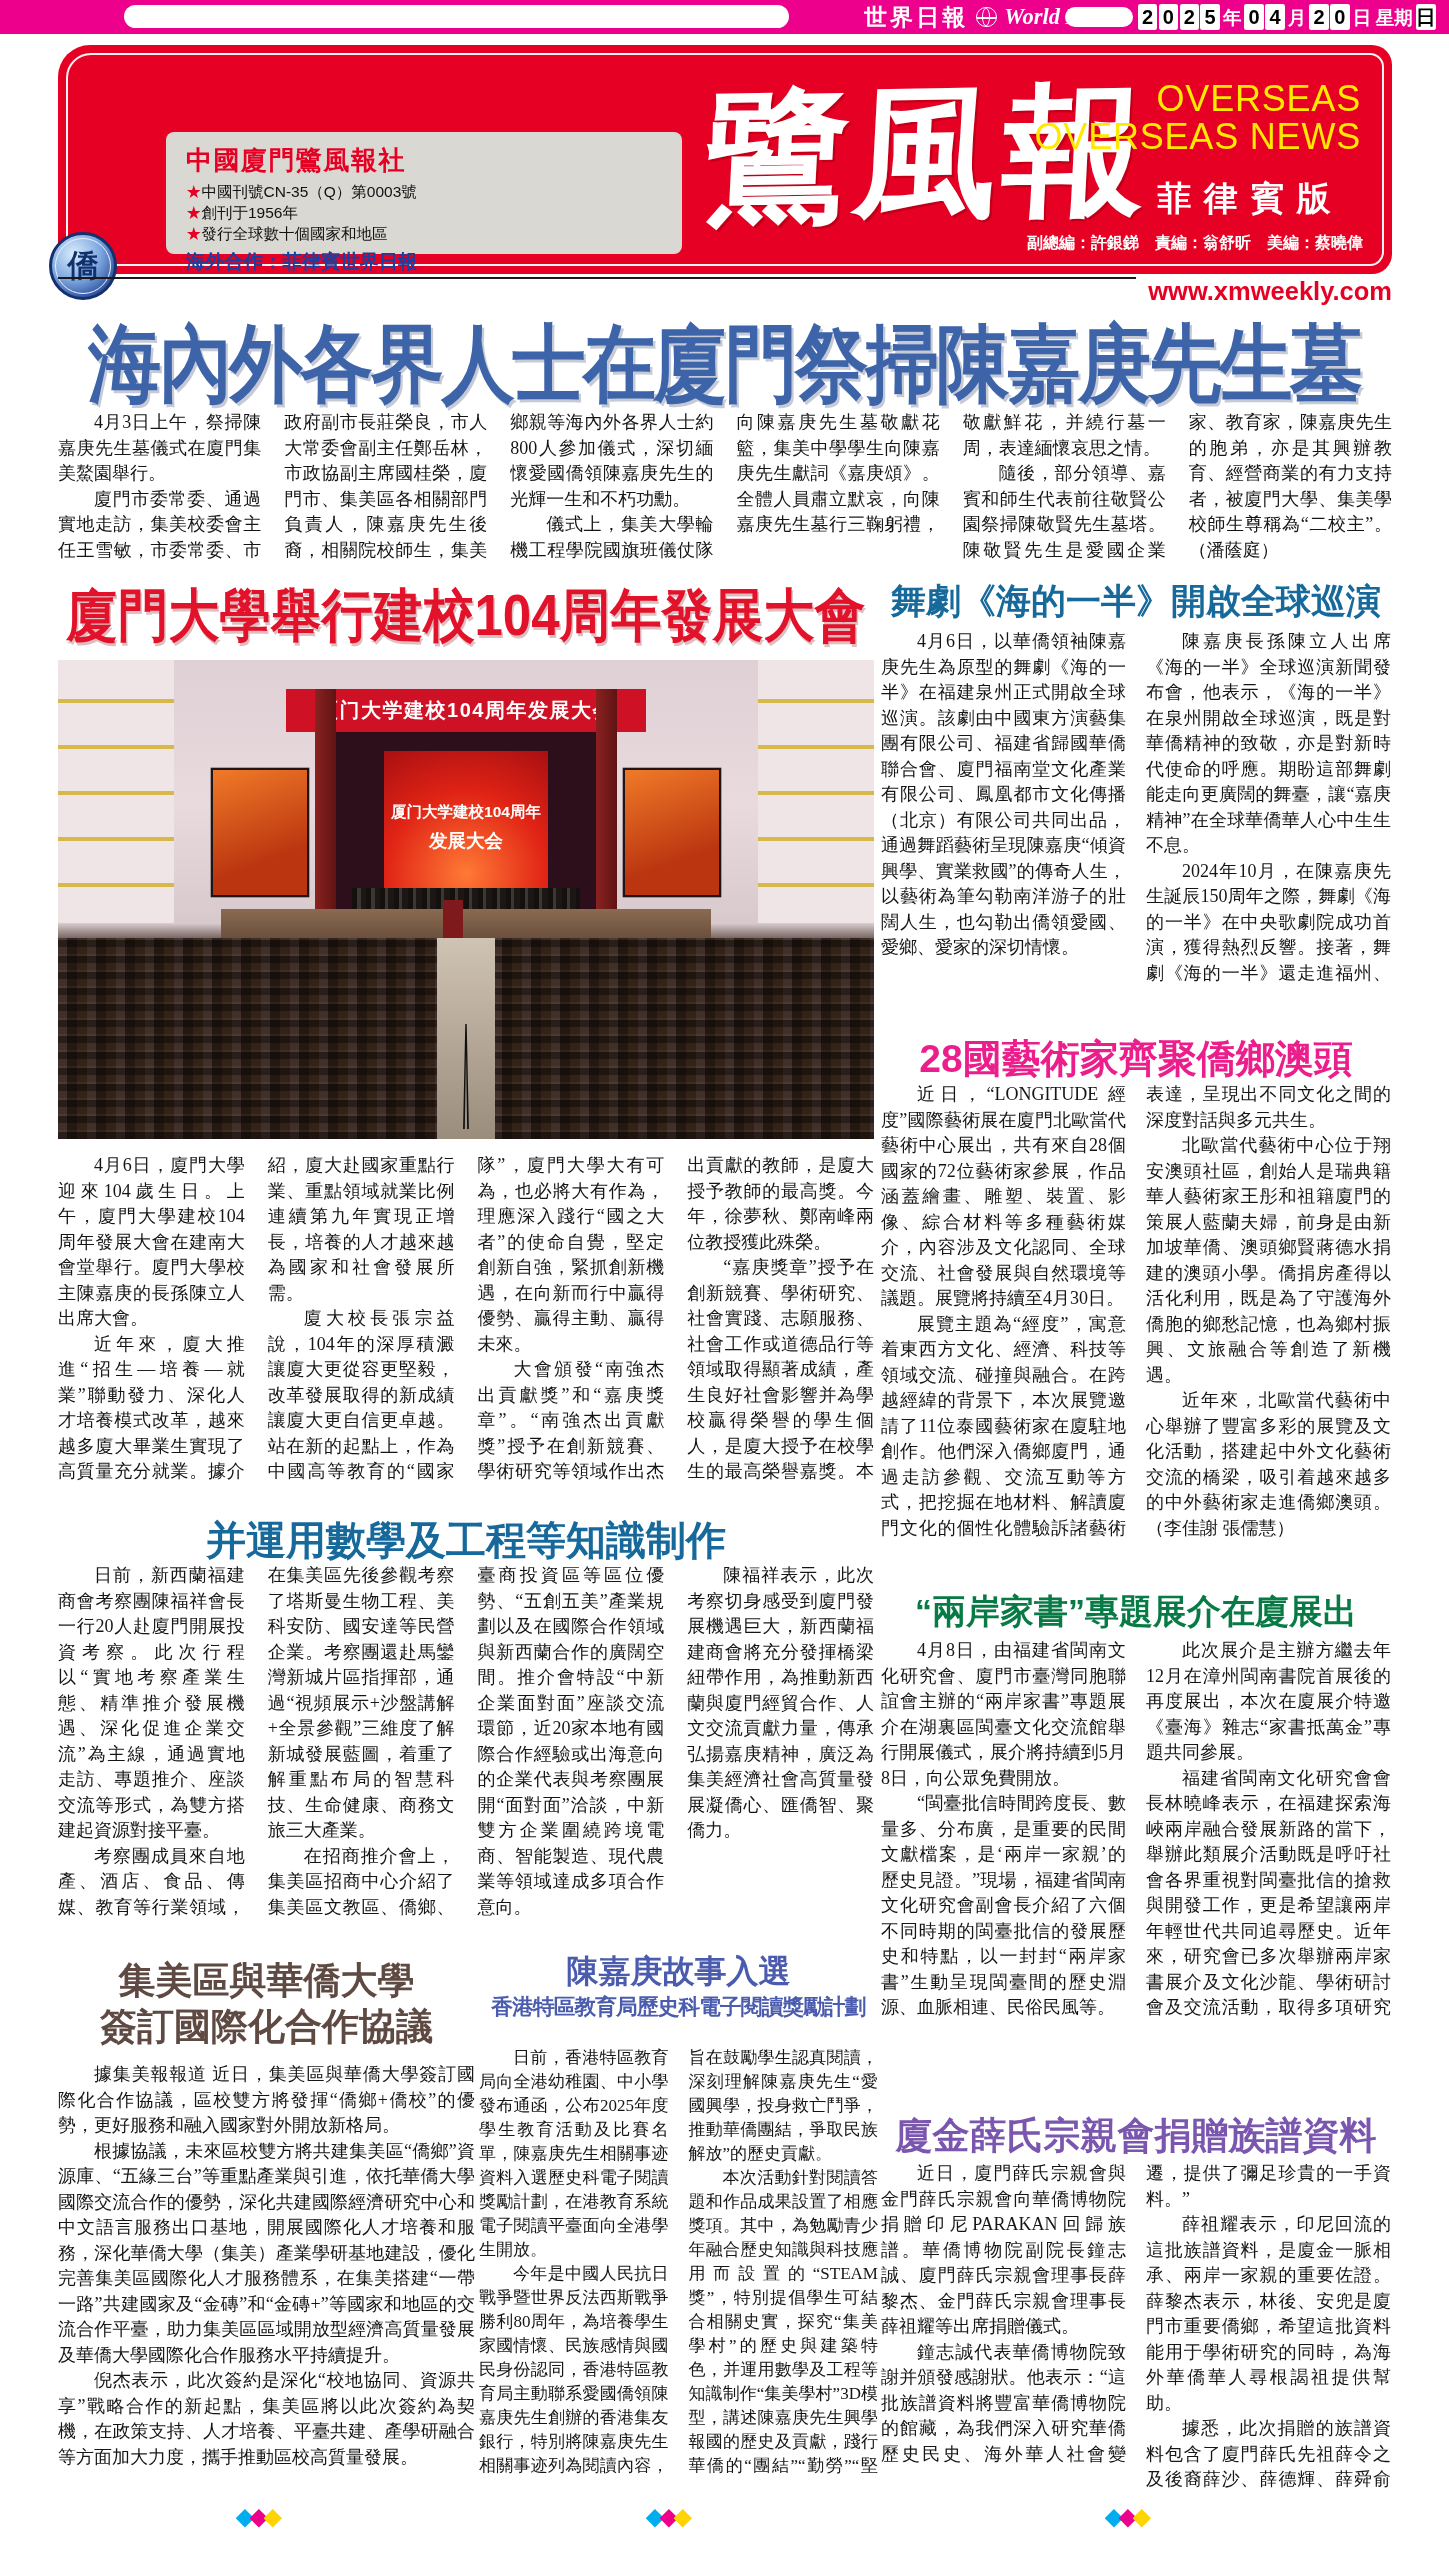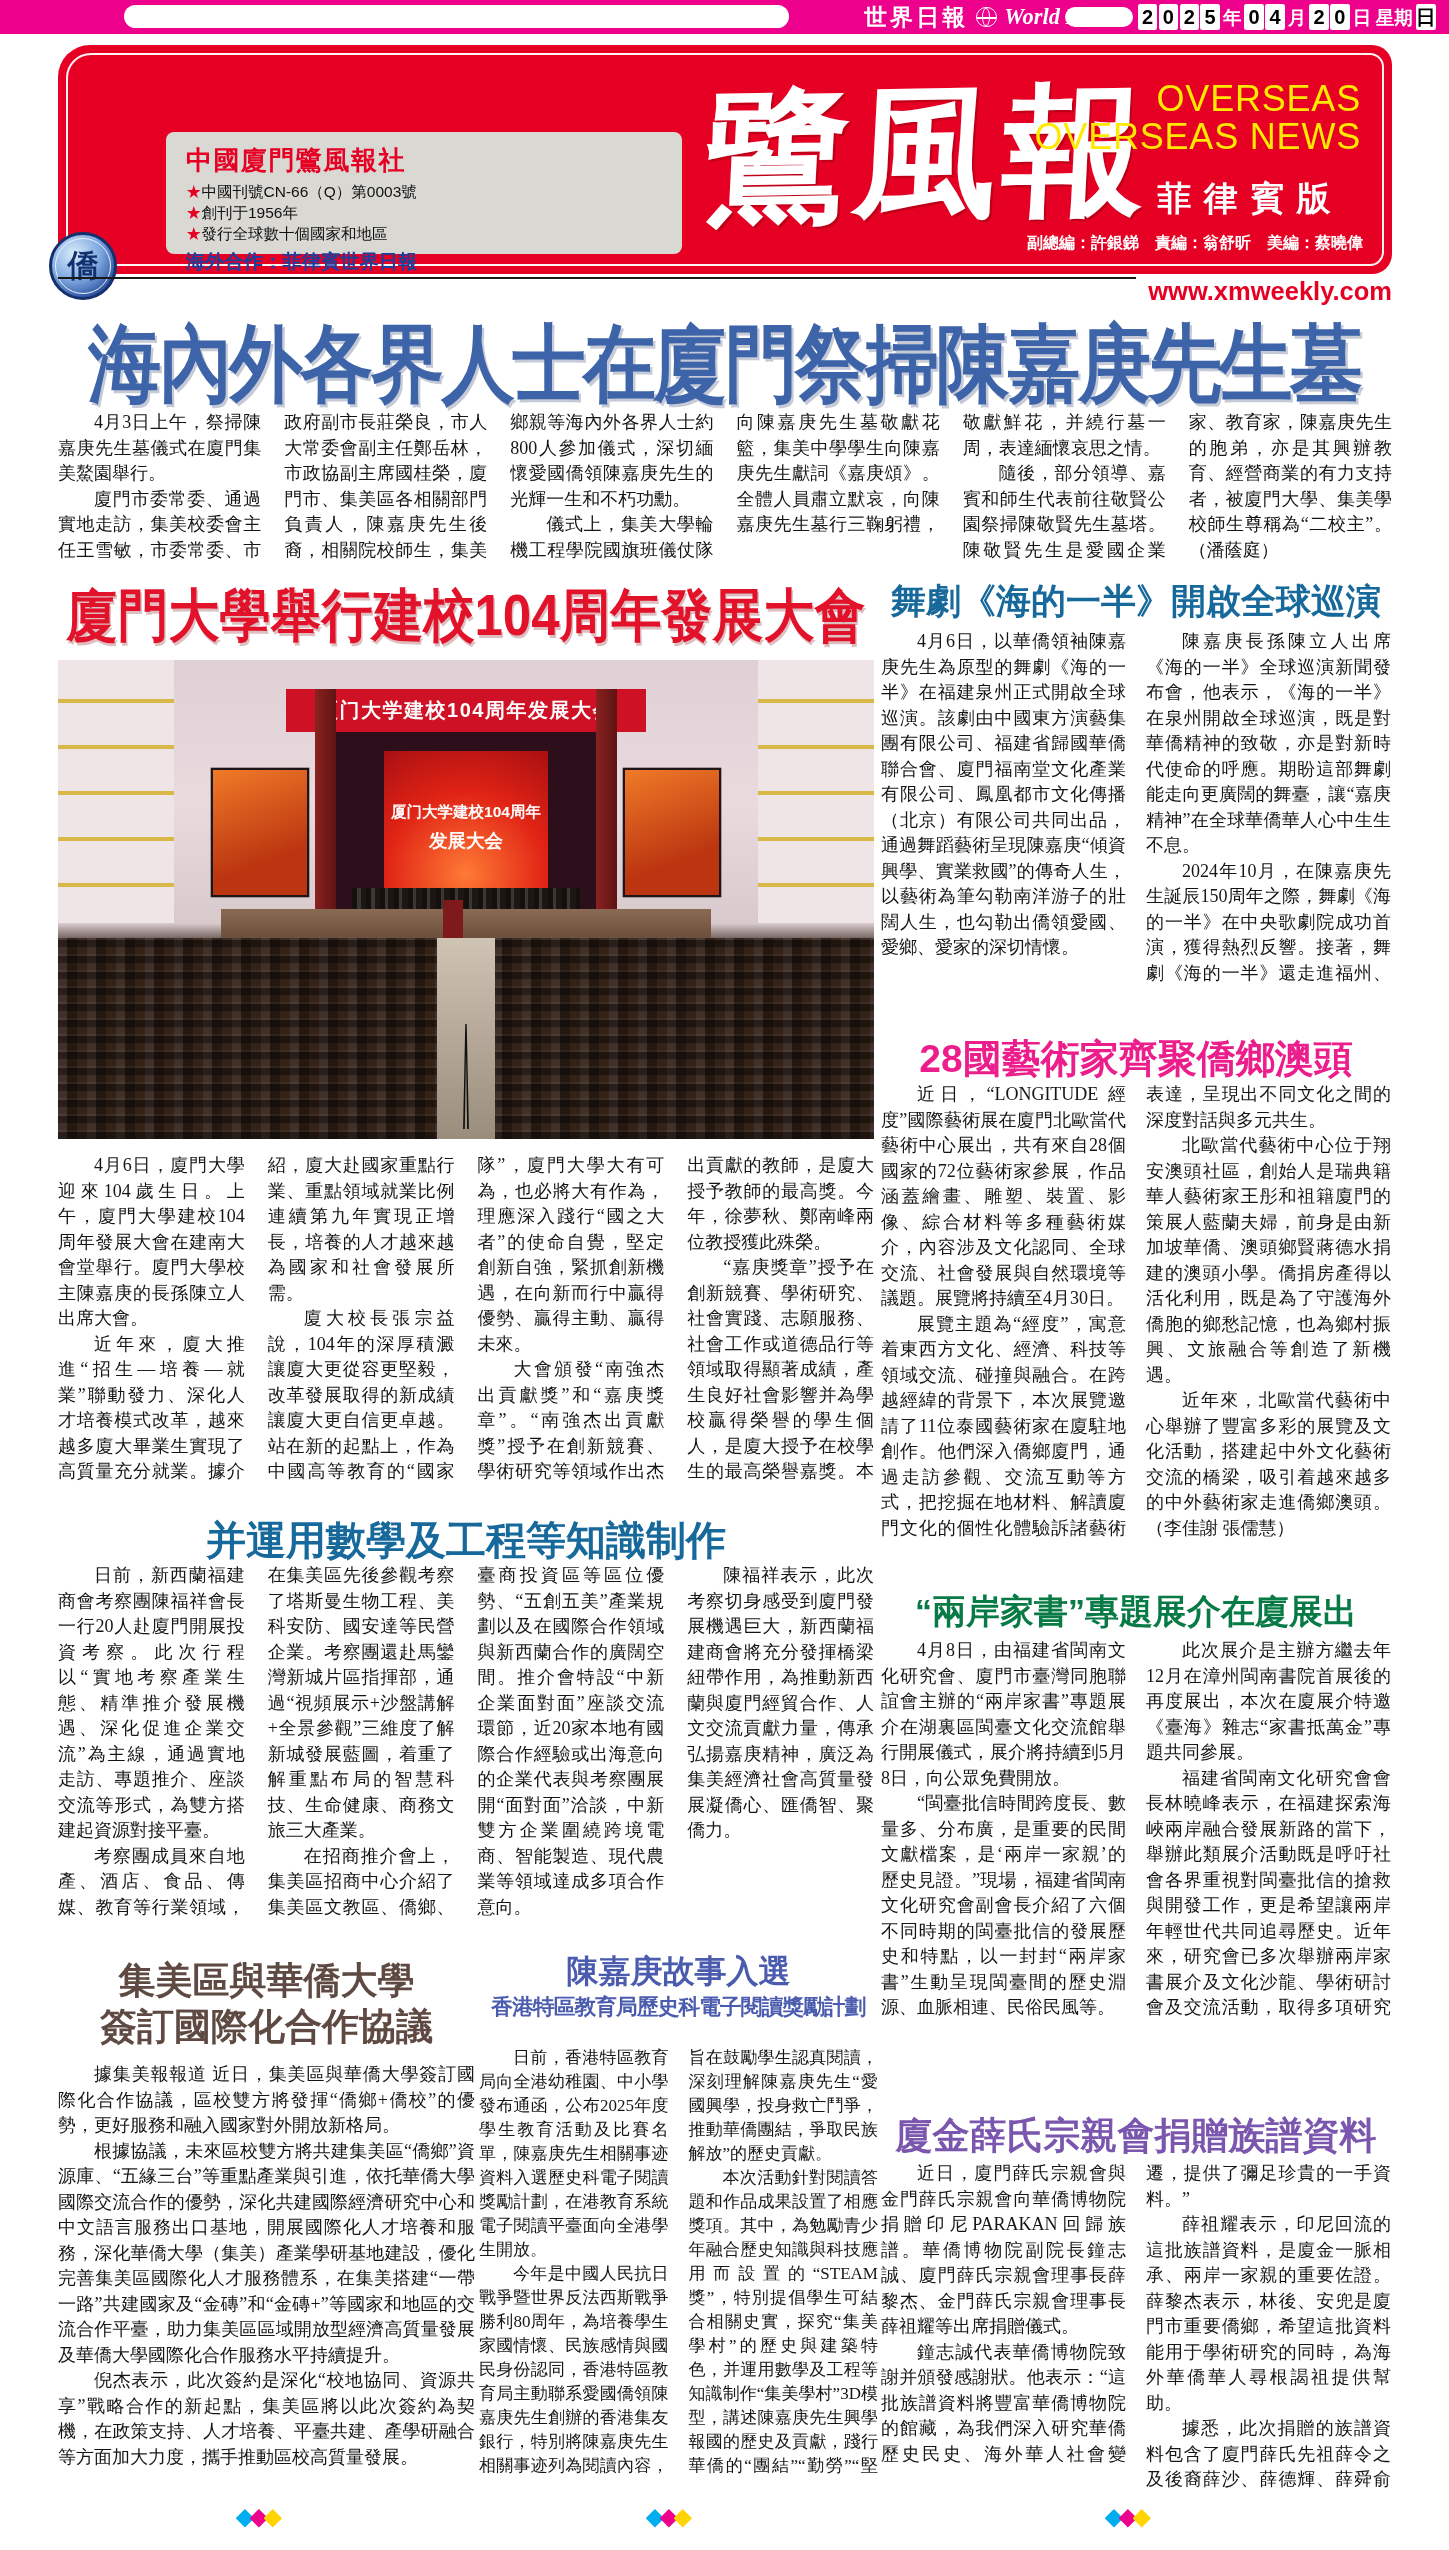--- a/index.html
+++ b/index.html
@@ -121,21 +121,21 @@
       <span class="dsep">星期</span>
       <span><span class="dbox">日</span></span>
     </div>
   </div>
 
   <div class="masthead">
     <div class="mh-border"></div>
     <div class="infobox">
       <div class="agency">中國廈門鷺風報社</div>
       <div class="bullets">
-          <p>★中國刊號CN-66（Q）第0003號</p>
+          <p>★中國刊號CN-35（Q）第0003號</p>
           <p>★創刊于1956年</p>
           <p>★發行全球數十個國家和地區</p>
         </div>
       <div class="coop">海外合作：菲律賓世界日報</div>
     </div>
     <div class="callig">鷺風報</div>
     <div class="engname">
       <div>OVERSEAS</div>
       <div>OVERSEAS NEWS</div>
     </div>

